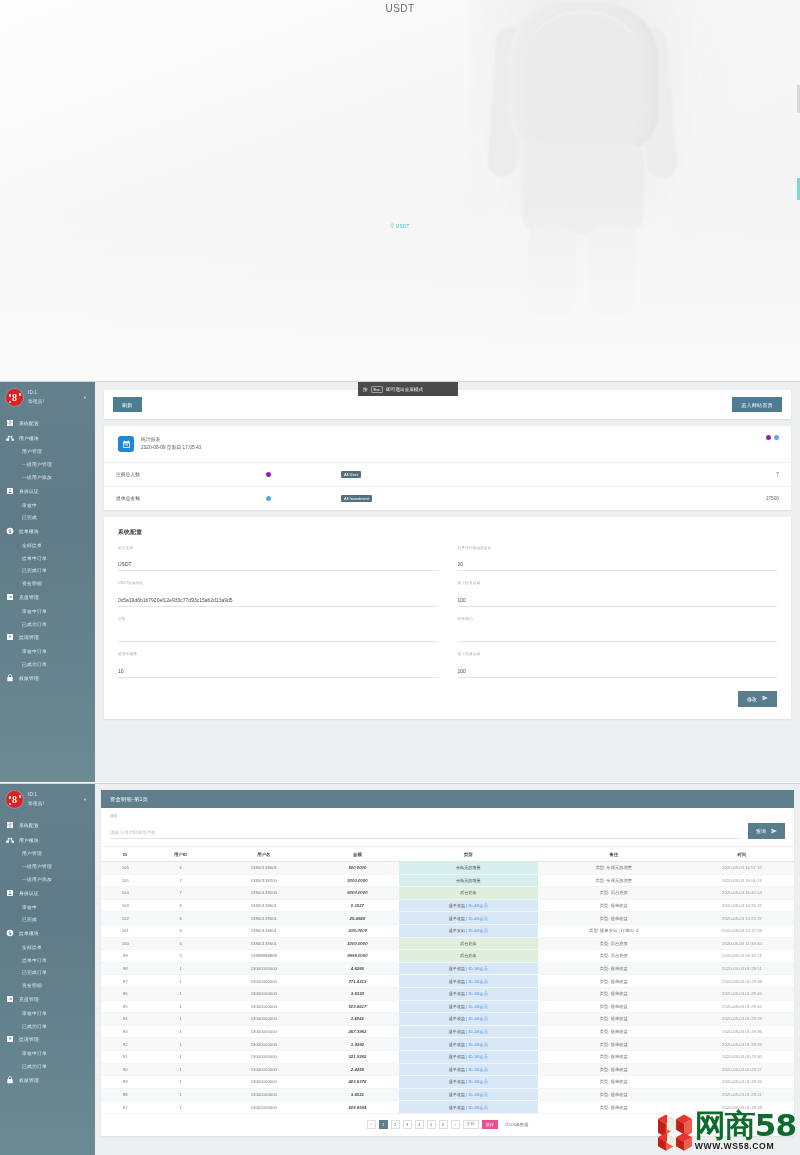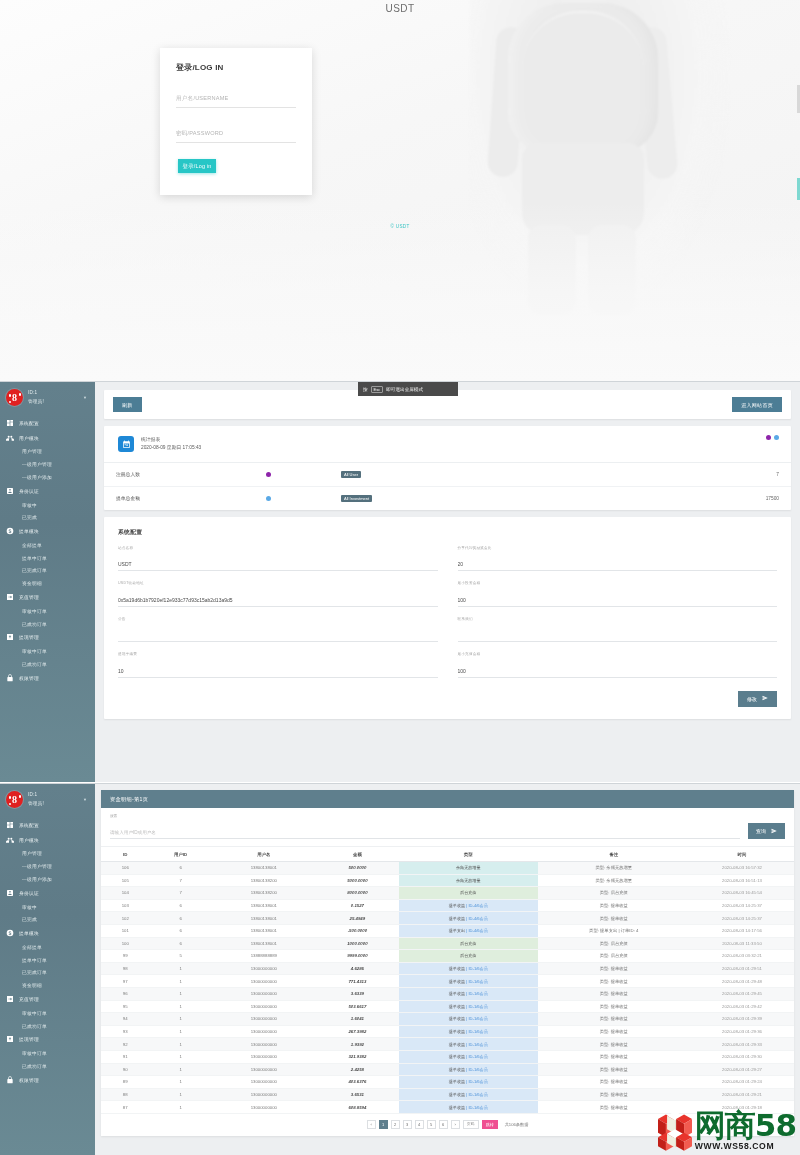--- a/index.html
+++ b/index.html
@@ -208,30 +208,20 @@
     <div class="fig-torso"></div>
     <div class="fig-shoulder-line"></div>
     <div class="fig-hips"></div>
     <div class="fig-leg-l"></div>
     <div class="fig-leg-r"></div>
   </div>
   <div class="login-haze"></div>
 
   <div class="login-brand">USDT</div>
 
-  <div class="login-card">
-    <div class="login-title">登录/LOG IN</div>
-    <div class="login-field">
-      <input type="text" placeholder="用户名/USERNAME" style="">
-    </div>
-    <div class="login-field">
-      <input type="password" placeholder="密码/PASSWORD" style="">
-    </div>
-    <button class="login-btn">登录/Log in</button>
-  </div>
 
   <div class="login-copyright">© USDT</div>
   <div class="login-edge-r1"></div>
   <div class="login-edge-r2"></div>
 </div>
 
 <div class="panel-admin">
 
   <div class="fs-hint">
     <span>按</span>

